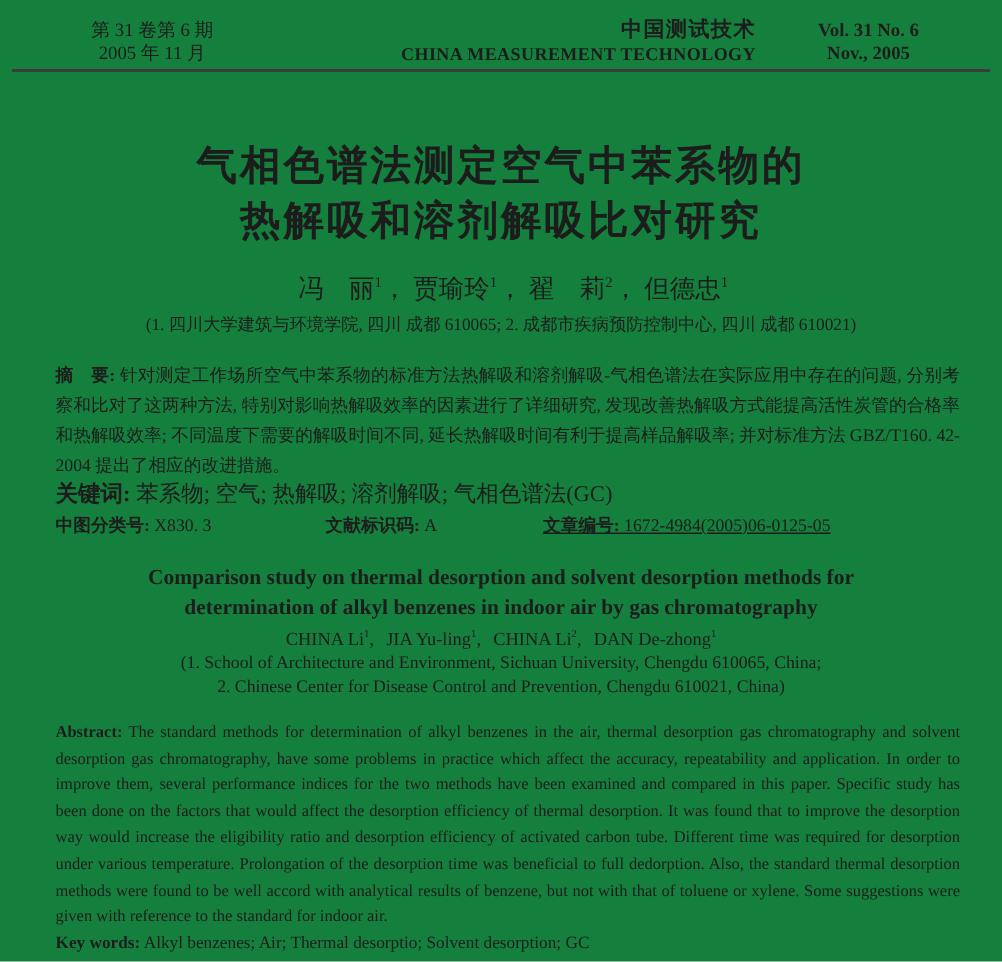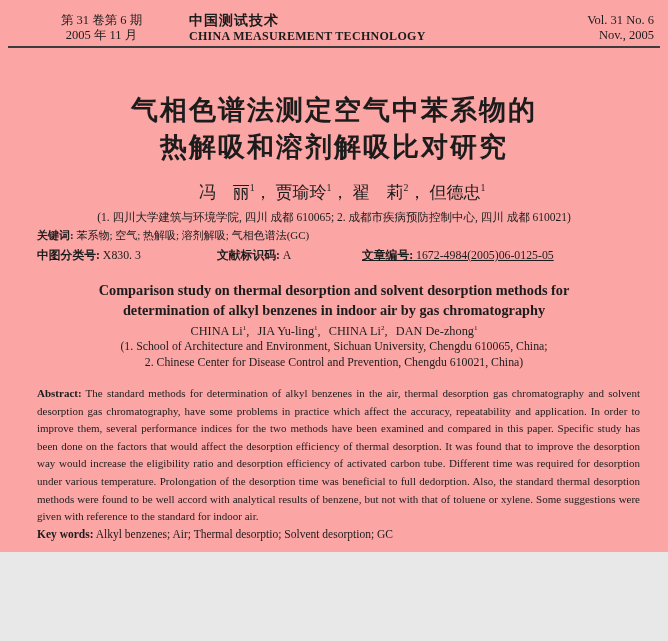--- a/index.html
+++ b/index.html
@@ -1,35 +1,35 @@
 <!DOCTYPE html>
 <html><head>
 <meta charset="utf-8">
 <style>
   * { margin: 0; padding: 0; box-sizing: border-box; }
   html, body { background: #e8e8e8; }
   body { width: 668px; height: 641px; overflow: hidden; }
   .page {
-    width: 668px; height: 552px;
-    background: #fca5a5;
+    width: 668px; height: 641px;
+    background: #15803d;
     color: #1c1c1c;
     font-family: "Liberation Serif", "DejaVu Serif", serif;
     overflow: hidden;
   }
   
   .header {
     display: flex;
     align-items: flex-start;
     padding: 13px 14px 0 14px;
   }
   .h-left { width: 175px; text-align: center; font-size: 12.5px; line-height: 15px; }
-  .h-center { flex: 1; text-align: left; }
+  .h-center { flex: 1; text-align: right; }
   .h-center .journal-cn { font-size: 14px; font-weight: bold; line-height: 16px; letter-spacing: 1px; }
   .h-center .journal-en { font-size: 12px; font-weight: bold; line-height: 14px; letter-spacing: 0.3px; }
-  .h-right { width: 150px; text-align: right; font-size: 12.5px; line-height: 15px; }
+  .h-right { width: 150px; text-align: center; font-size: 12.5px; line-height: 15px; font-weight: bold; }
   .rule {
     margin: 3px 8px 0 8px;
     border-top: 2.5px solid #3c3c3c;
     height: 0;
   }
   
   .title-cn {
     margin-top: 44px;
     text-align: center;
     font-size: 27px;
@@ -55,21 +55,21 @@
   }
   
   .abstract-cn {
     margin: 15px 28px 0 37px;
     font-size: 11.8px;
     line-height: 20px;
     text-align: justify;
   }
   .keywords-cn {
     margin: 0 28px 0 37px;
-    font-size: 11px;
+    font-size: 15px;
     line-height: 20px;
   }
   .meta-row {
     margin: 0 28px 0 37px;
     font-size: 11.8px;
     line-height: 20px;
     display: flex;
   }
   .meta-row .seg1 { width: 180px; }
   .meta-row .seg2 { width: 145px; }
@@ -134,20 +134,23 @@
     <span>气相色谱法测定空气中苯系物的</span><br>
     <span>热解吸和溶剂解吸比对研究</span>
   </h1>
 
   <div class="authors-cn">
     <span><span>冯　丽</span><sup>1</sup><span class="sep">，</span></span><span><span>贾瑜玲</span><sup>1</sup><span class="sep">，</span></span><span><span>翟　莉</span><sup>2</sup><span class="sep">，</span></span><span><span>但德忠</span><sup>1</sup></span>
   </div>
 
   <div class="affil-cn">(1. 四川大学建筑与环境学院, 四川 成都 610065; 2. 成都市疾病预防控制中心, 四川 成都 610021)</div>
 
+  <p class="abstract-cn">
+    <b class="lbl">摘　要:</b><span> 针对测定工作场所空气中苯系物的标准方法热解吸和溶剂解吸-气相色谱法在实际应用中存在的问题, 分别考察和比对了这两种方法, 特别对影响热解吸效率的因素进行了详细研究, 发现改善热解吸方式能提高活性炭管的合格率和热解吸效率; 不同温度下需要的解吸时间不同, 延长热解吸时间有利于提高样品解吸率; 并对标准方法 GBZ/T160. 42-2004 提出了相应的改进措施。</span>
+  </p>
 
   <p class="keywords-cn">
     <b class="lbl">关键词:</b><span> 苯系物; 空气; 热解吸; 溶剂解吸; 气相色谱法(GC)</span>
   </p>
 
   <div class="meta-row">
     <span class="seg1"><b class="lbl">中图分类号:</b><span> X830. 3</span></span>
     <span class="seg2"><b class="lbl">文献标识码:</b><span> A</span></span>
     <span class="seg3"><b class="lbl">文章编号:</b><span> 1672-4984(2005)06-0125-05</span></span>
   </div>

